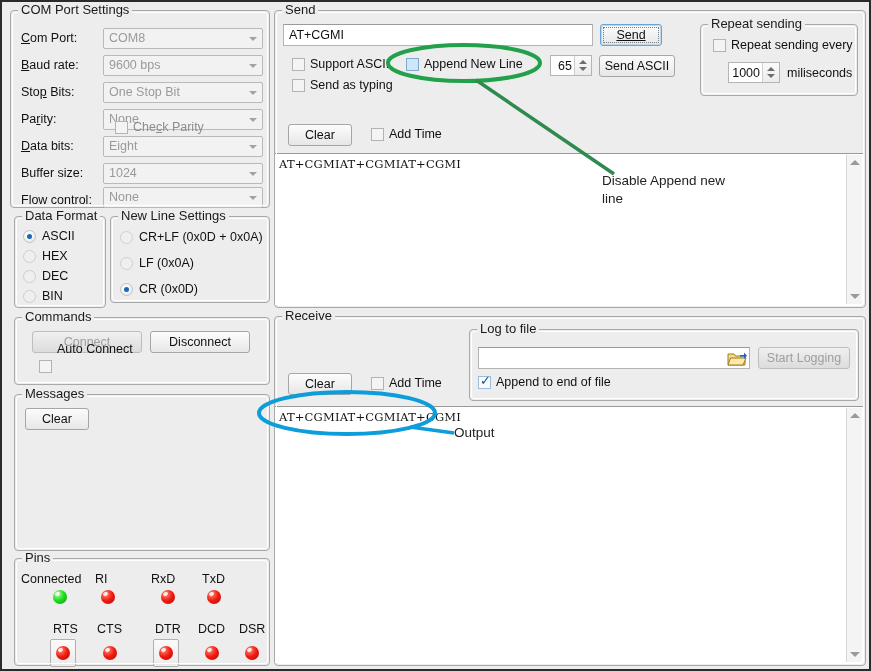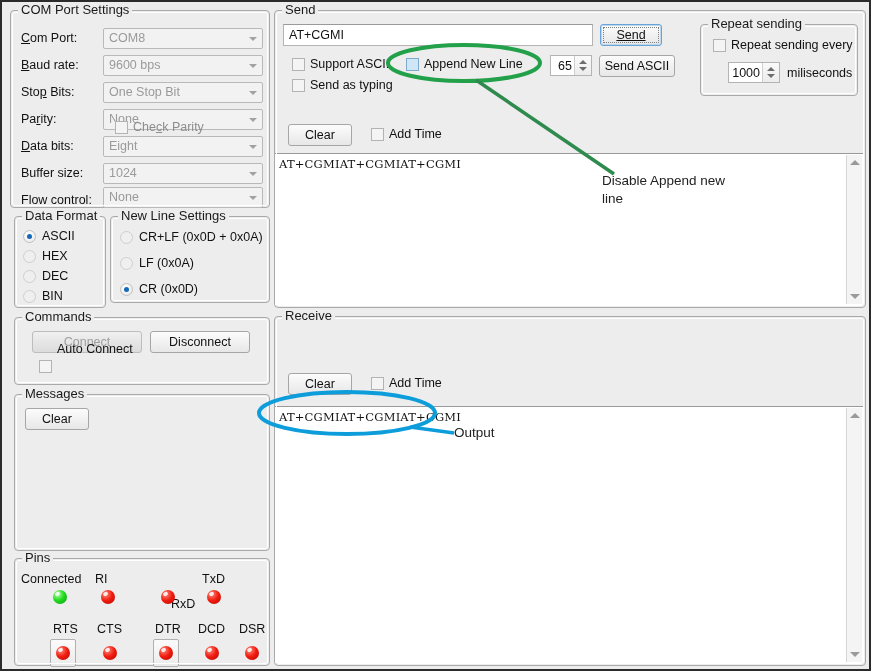--- a/index.html
+++ b/index.html
@@ -204,21 +204,21 @@
     <span class="lbl" style="left:6px;top:13px;">Connected</span>
     <div class="led green" style="left:38px;top:31px;">
         <i class="gl"></i>
       </div>
 
     <span class="lbl" style="left:80px;top:13px;">RI</span>
     <div class="led red" style="left:86px;top:31px;">
         <i class="gl"></i>
       </div>
 
-    <span class="lbl" style="left:156px;top:13px;margin-top:25px;">RxD</span>
+    <span class="lbl" style="left:136px;top:13px;">RxD</span>
     <div class="led red" style="left:146px;top:31px;">
         <i class="gl"></i>
       </div>
 
     <span class="lbl" style="left:187px;top:13px;">TxD</span>
     <div class="led red" style="left:192px;top:31px;">
         <i class="gl"></i>
       </div>
 
     <span class="lbl" style="left:38px;top:63px;">RTS</span>
@@ -314,20 +314,40 @@
 
   <div class="gb" style="left:272px;top:314px;width:590px;height:348px;">
     <span class="gbt">Receive</span>
 
     <div class="btn" style="left:13px;top:56px;width:64px;">
       <span>Clear</span>
     </div>
     <div class="cb" style="left:96px;top:60px;"></div>
     <span class="lbl" style="left:114px;top:59px;">Add Time</span>
 
+    <div class="gb" style="left:194px;top:12px;width:388px;height:70px;">
+      <span class="gbt">Log to file</span>
+      <div class="tin" style="left:8px;top:17px;width:272px;">
+        <span class="tv"></span>
+        <span class="folder" style="right:2px;top:2px;">
+          <svg width="20" height="18" viewBox="0 0 20 18">
+            <path d="M1 4 h6 l1.6 2 H18 v9 H1 z" fill="#f6d98a" stroke="#9c7d24" stroke-width="1"></path>
+            <path d="M3.5 8 H19 l-3 7 H1 z" fill="#ffe9a8" stroke="#9c7d24" stroke-width="1"></path>
+            <path d="M13 5 l4 0 0 -2.6 3 3.3 -3 3.3 0 -2.6 -4 0 z" fill="#2b5fd0"></path>
+          </svg>
+        </span>
+      </div>
+      <div class="btn d" style="left:288px;top:17px;width:92px;">
+        <span>Start Logging</span>
+      </div>
+      <div class="cb on" style="left:8px;top:46px;">
+        <span class="ck">✓</span>
+      </div>
+      <span class="lbl" style="left:26px;top:45px;">Append to end of file</span>
+    </div>
 
     <div class="ta" style="left:0px;top:89px;width:588px;height:257px;border-left:none;border-right:none;border-bottom:none;">
       <span class="txt">AT+CGMIAT+CGMIAT+CGMI</span>
       <div class="sbar" style="right:1px;top:1px;bottom:1px;">
         <i class="ar u"></i>
         <i class="ar dn"></i>
       </div>
     </div>
   </div>
 

